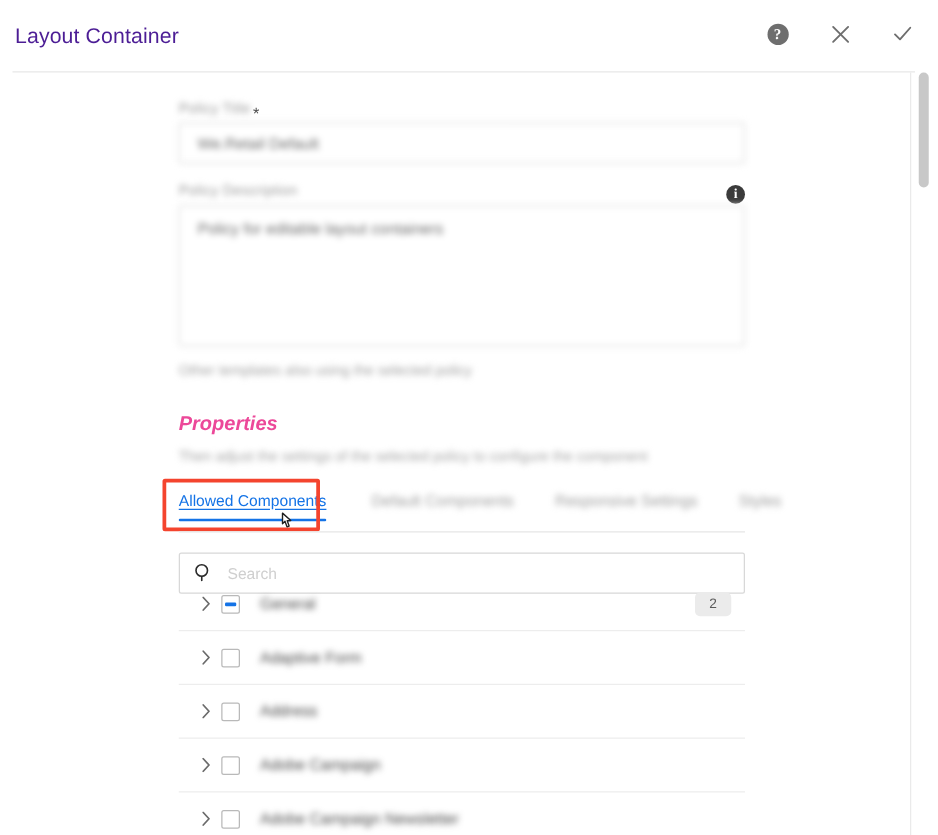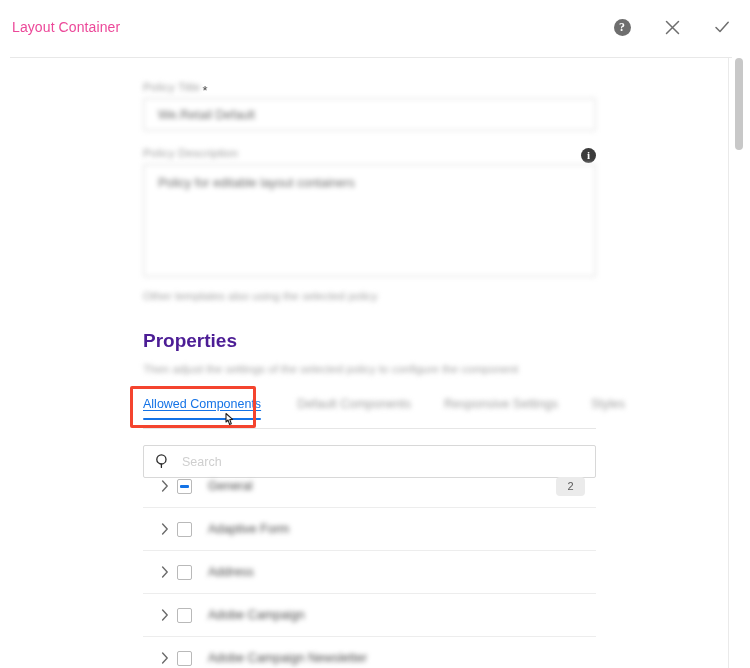--- a/index.html
+++ b/index.html
@@ -23,23 +23,23 @@
     width: 750px;
     height: 58px;
     box-sizing: border-box;
     display: flex;
     align-items: center;
   }
   .dialog-title {
     position: absolute;
     left: 12px;
     top: 19px;
-    font-size: 14px;
+    font-size: 17px;
     font-weight: 400;
-    color: #ec4899;
+    color: #4c1d95;
     letter-spacing: 0.1px;
     white-space: nowrap;
   }
   .header-actions {
     position: absolute;
     right: 14px;
     top: 13px;
     display: flex;
     align-items: center;
     gap: 22px;
@@ -193,24 +193,25 @@
     font-size: 11px;
     font-weight: bold;
     line-height: 15px;
     text-align: center;
     font-family: "Liberation Serif", serif;
     cursor: pointer;
   }
 
   
   .section-title {
-    font-size: 19px;
+    font-size: 16px;
     font-weight: bold;
-    color: #4c1d95;
+    color: #ec4899;
     margin: 0;
+    font-style: italic;
   }
   .section-desc {
     font-size: 11.5px;
     color: #a4a4a4;
     margin-top: 11px;
     filter: blur(2.4px);
     display: inline-block;
   }
 
   

